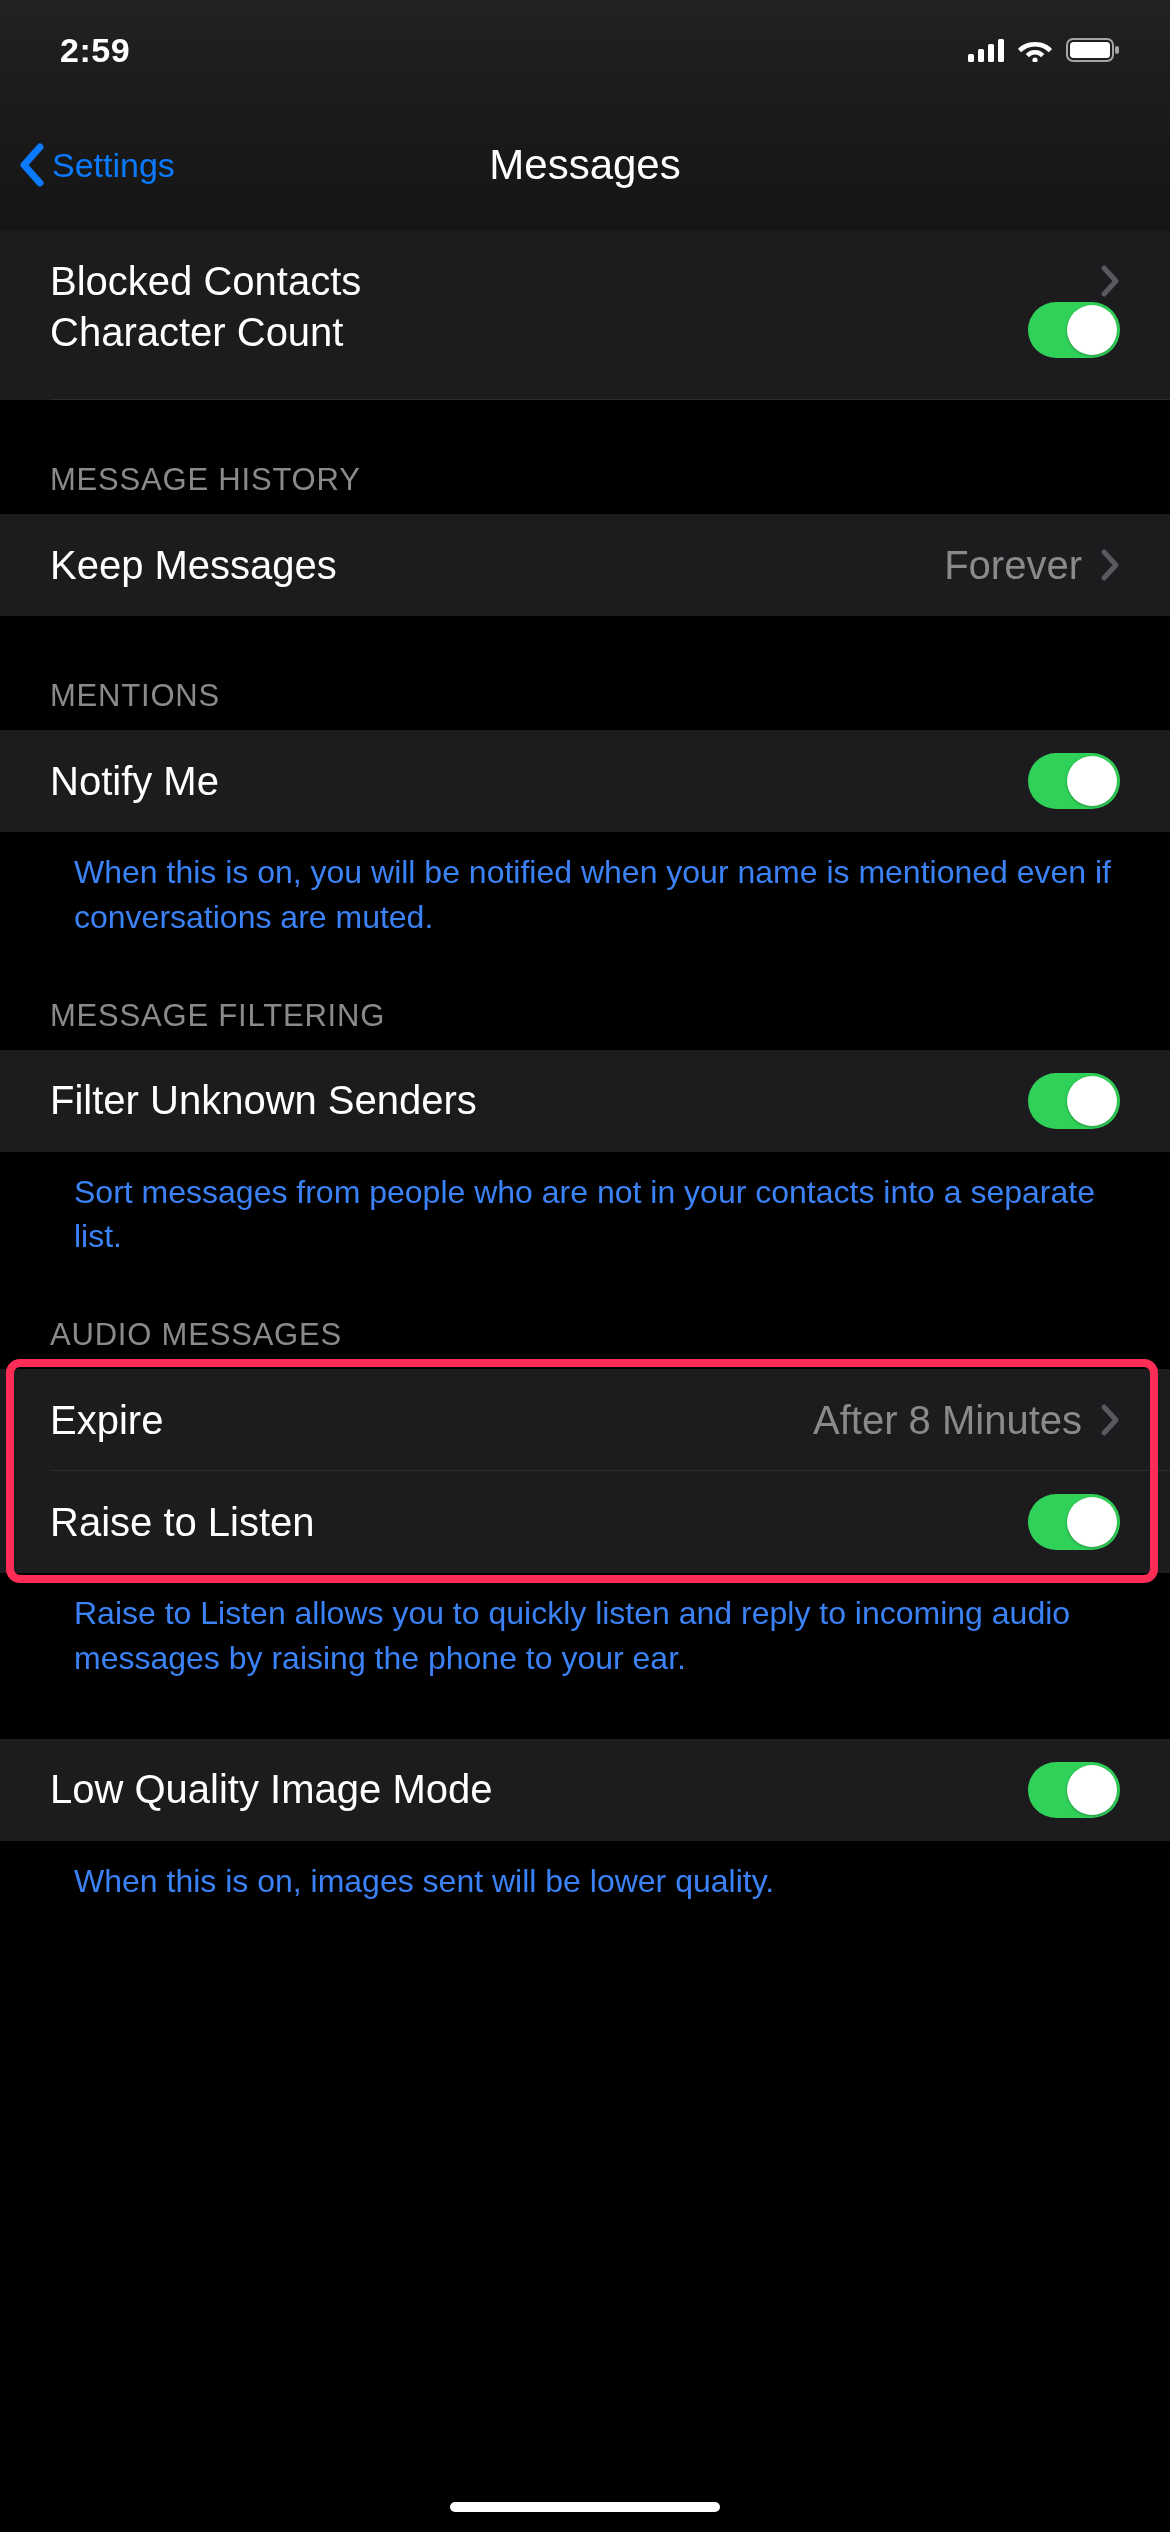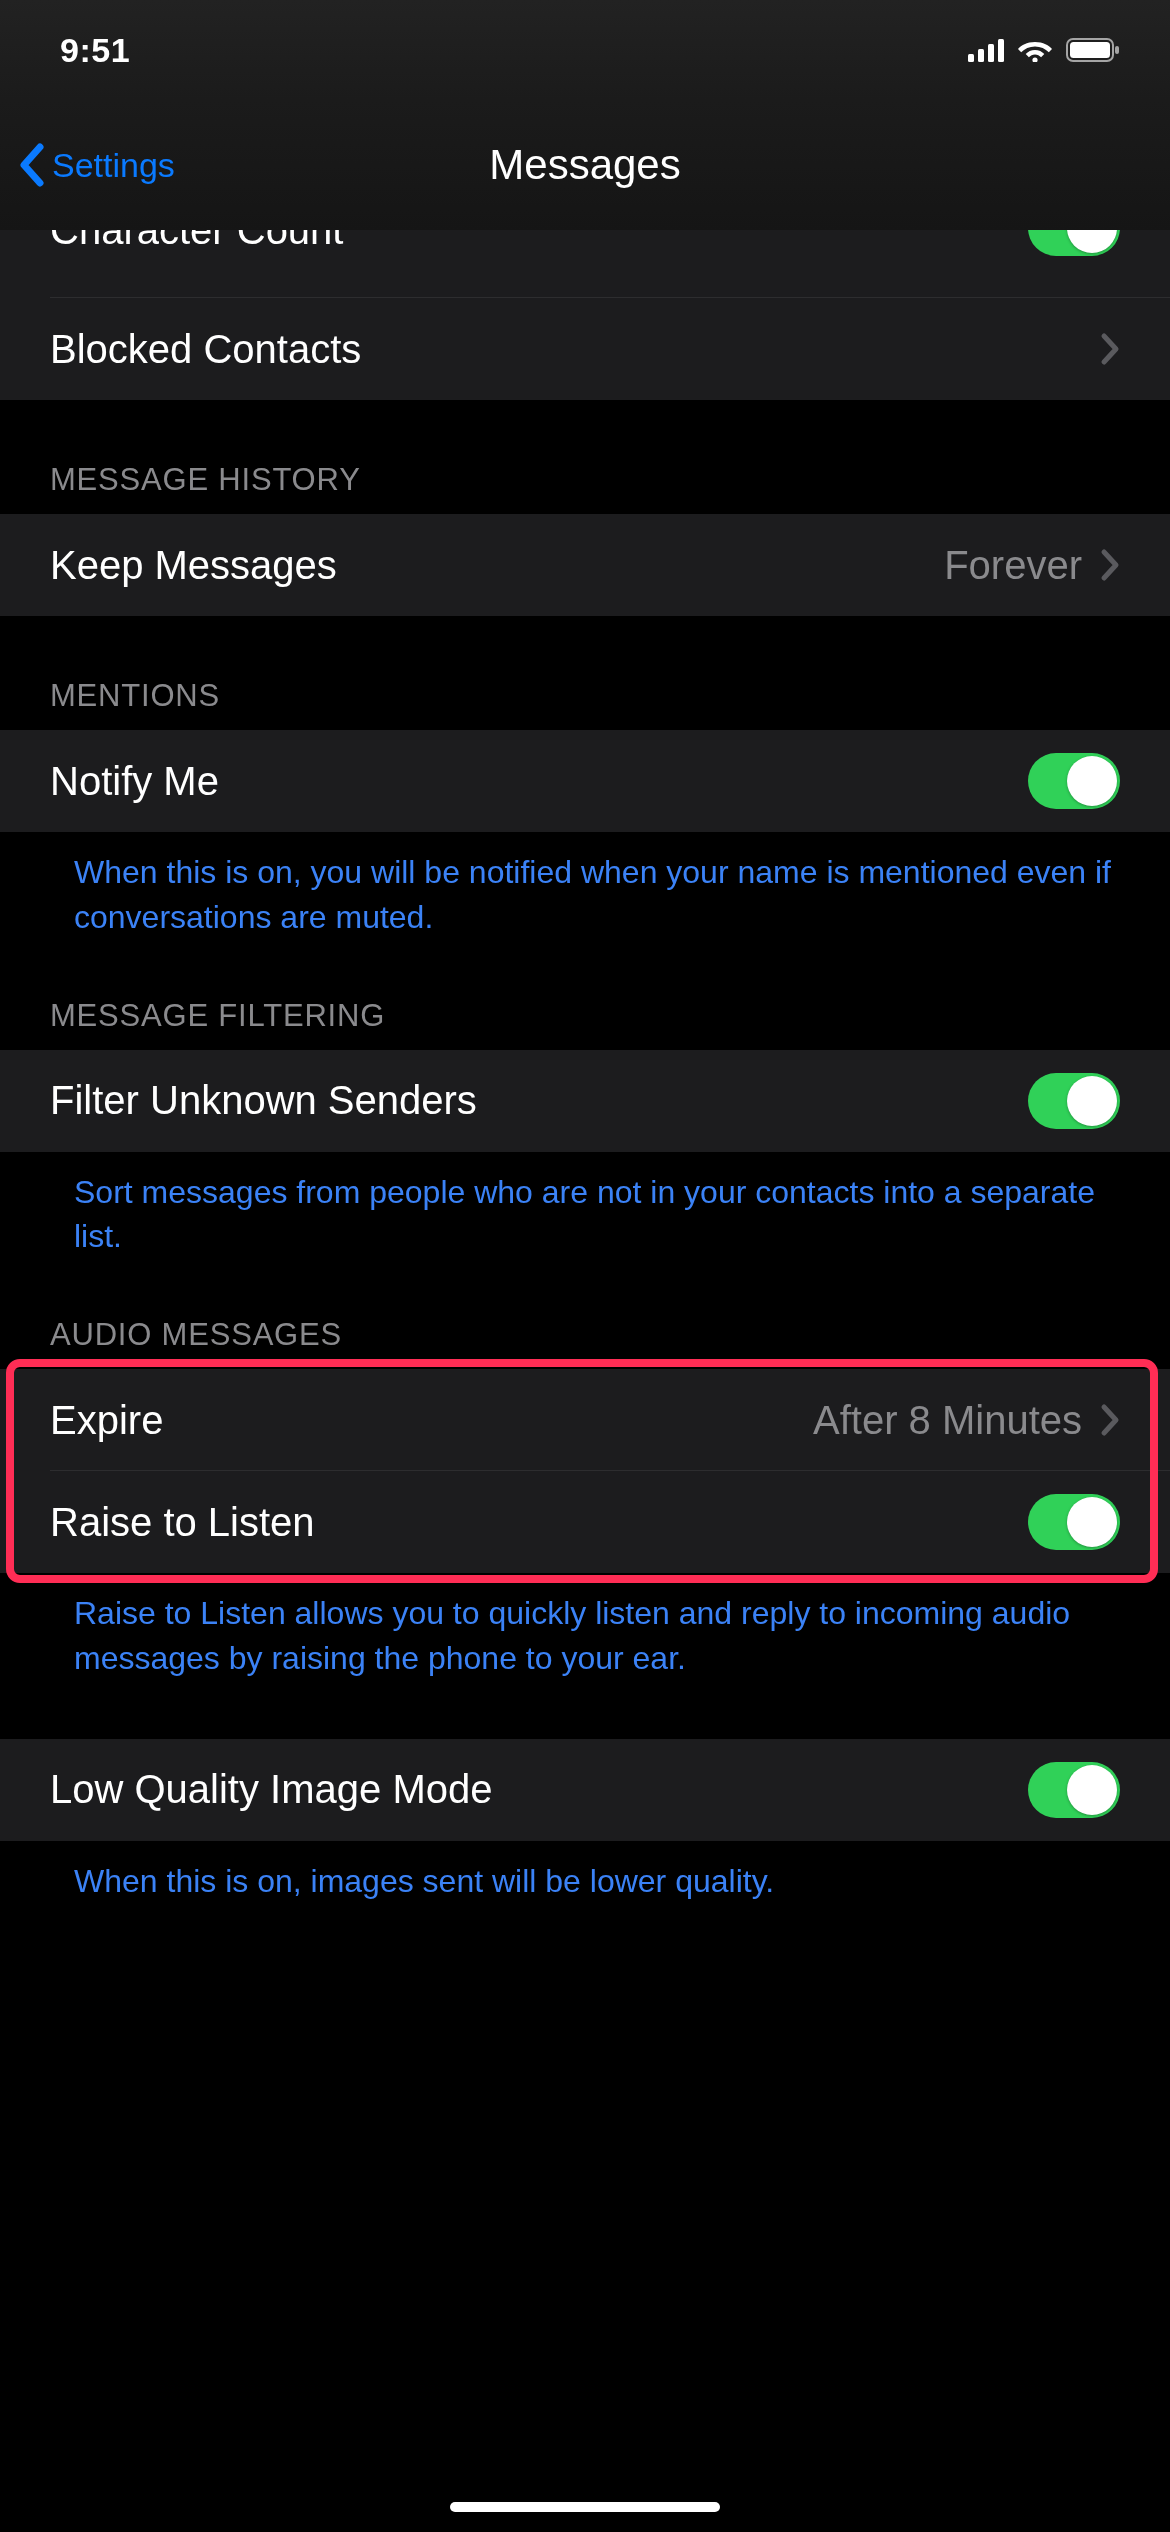--- a/index.html
+++ b/index.html
@@ -51,21 +51,21 @@
 
   
   .chev-svg { display: block; }
 </style>
 </head>
 <body>
 
 <div class="screen">
 
   <div class="status-bar">
-    <div class="status-time">9:51</div>
+    <div class="status-time">2:59</div>
     <div class="status-right">
       <svg width="36" height="24" viewBox="0 0 36 24">
         <rect x="0" y="16" width="6" height="8" rx="1.5" fill="#fff"></rect>
         <rect x="10" y="11" width="6" height="13" rx="1.5" fill="#fff"></rect>
         <rect x="20" y="6" width="6" height="18" rx="1.5" fill="#fff"></rect>
         <rect x="30" y="1" width="6" height="23" rx="1.5" fill="#fff"></rect>
       </svg>
       <svg width="34" height="24" viewBox="0 0 34 24">
         <path d="M17 4 C9 4 2.6 7.6 0 11 l3.2 3.2 C6.6 10.6 11.4 8.4 17 8.4 s10.4 2.2 13.8 5.8 L34 11 C31.4 7.6 25 4 17 4 Z" fill="#fff"></path>
         <path d="M17 12 c-3.8 0-7.1 1.6-9.3 4.1 l3.2 3.2 c1.5-1.7 3.7-2.9 6.1-2.9 s4.6 1.2 6.1 2.9 l3.2-3.2 C24.1 13.6 20.8 12 17 12 Z" fill="#fff"></path>
@@ -84,34 +84,34 @@
       <svg width="28" height="44" viewBox="0 0 28 44">
         <polyline points="22,4 6,22 22,40" fill="none" stroke="#0a7aff" stroke-width="7" stroke-linecap="round" stroke-linejoin="round"></polyline>
       </svg>
       <span>Settings</span>
     </div>
     <div class="nav-title">Messages</div>
   </div>
 
   <div class="content">
 
+    <div class="cell">
+      <span class="label">Blocked Contacts</span>
+      <span style="margin-left:auto"></span>
+      <svg class="chev-svg chevron" width="20" height="34" viewBox="0 0 20 34">
+        <polyline points="4,4 16,17 4,30" fill="none" stroke="#5a5a5e" stroke-width="5" stroke-linecap="round" stroke-linejoin="round"></polyline>
+      </svg>
+    </div>
+
     <div class="cell cutoff">
       <span class="label">Character Count</span>
       <div class="toggle on">
           <div class="knob"></div>
         </div>
       <div class="sep"></div>
-    </div>
-
-    <div class="cell">
-      <span class="label">Blocked Contacts</span>
-      <span style="margin-left:auto"></span>
-      <svg class="chev-svg chevron" width="20" height="34" viewBox="0 0 20 34">
-        <polyline points="4,4 16,17 4,30" fill="none" stroke="#5a5a5e" stroke-width="5" stroke-linecap="round" stroke-linejoin="round"></polyline>
-      </svg>
     </div>
 
     <div class="group-header">MESSAGE HISTORY</div>
     <div class="cell">
       <span class="label">Keep Messages</span>
       <span class="value">Forever</span>
       <svg class="chev-svg chevron" width="20" height="34" viewBox="0 0 20 34">
         <polyline points="4,4 16,17 4,30" fill="none" stroke="#5a5a5e" stroke-width="5" stroke-linecap="round" stroke-linejoin="round"></polyline>
       </svg>
     </div>

